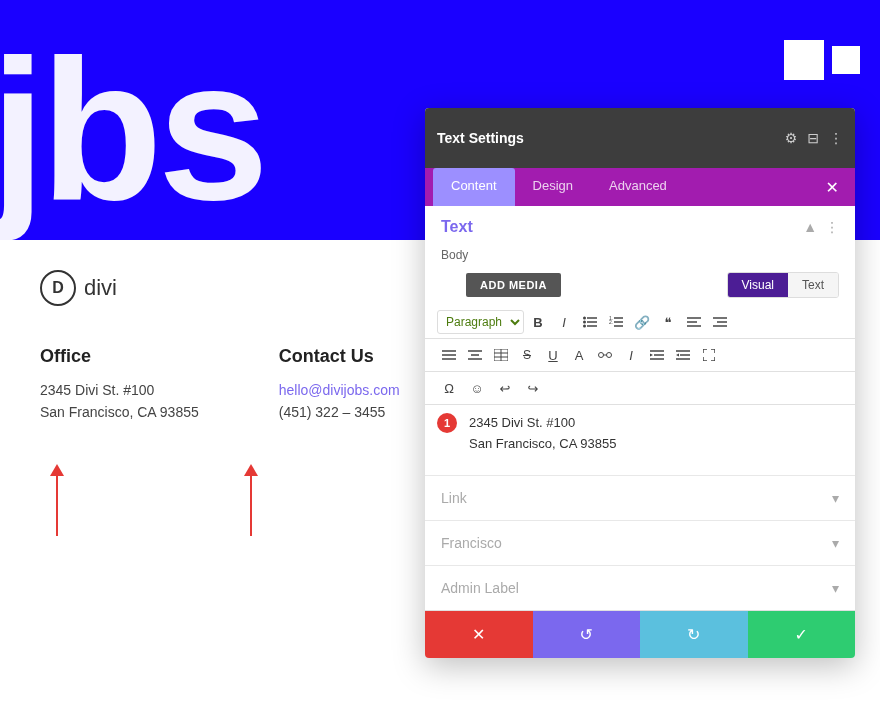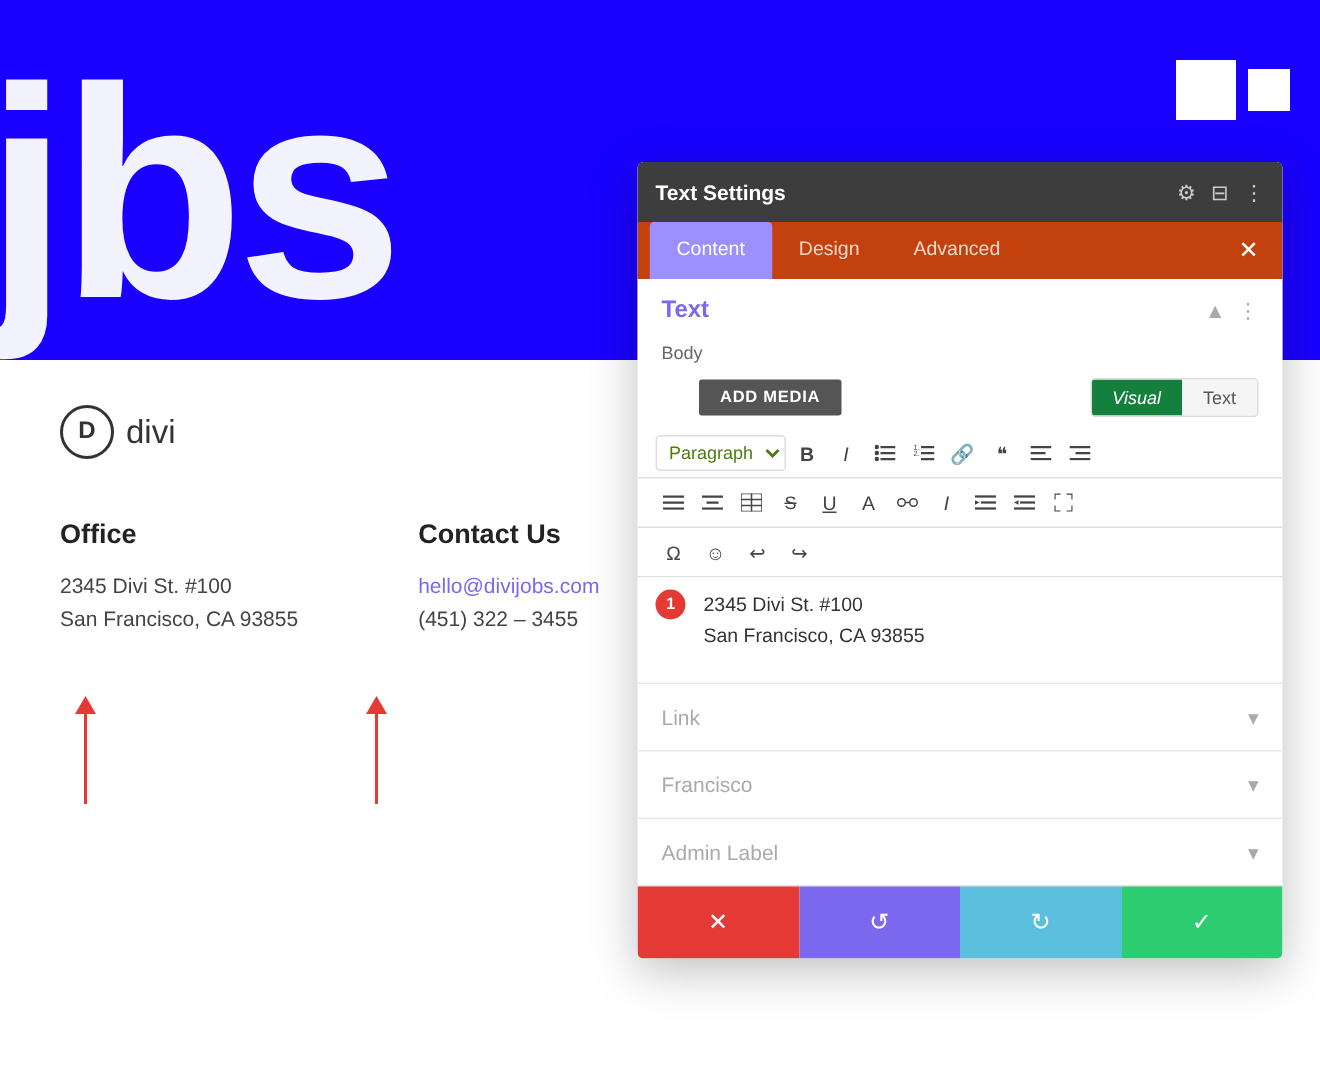--- a/index.html
+++ b/index.html
@@ -157,40 +157,40 @@
     }
 
     
     .panel-header {
       background: #3d3d3d;
       color: white;
       display: flex;
       align-items: center;
       justify-content: space-between;
       padding: 0 12px;
-      height: 40px;
+      height: 60px;
     }
     .panel-title {
       font-size: 14px;
       font-weight: 600;
       color: white;
     }
     .panel-icons {
       display: flex;
       gap: 10px;
     }
     .panel-icon {
       color: #ccc;
       font-size: 14px;
       cursor: pointer;
     }
 
     
     .panel-tabs {
-      background: #c2410c;
+      background: #a21caf;
       display: flex;
       padding: 0 8px;
     }
     .tab {
       padding: 10px 18px;
       color: rgba(255,255,255,0.8);
       font-size: 13px;
       cursor: pointer;
       border-bottom: 3px solid transparent;
     }
@@ -297,23 +297,22 @@
     }
     .vt-btn {
       padding: 5px 14px;
       font-size: 12px;
       cursor: pointer;
       background: #f5f5f5;
       color: #555;
       border: none;
     }
     .vt-btn.active {
-      background: #15803d;
-      color: white;
-      font-style: italic;
+      background: #4c1d95;
+      color: white;
     }
 
     
     .editor-toolbar {
       padding: 4px 12px;
       display: flex;
       flex-wrap: wrap;
       gap: 2px;
       border-bottom: 1px solid #e0e0e0;
     }

